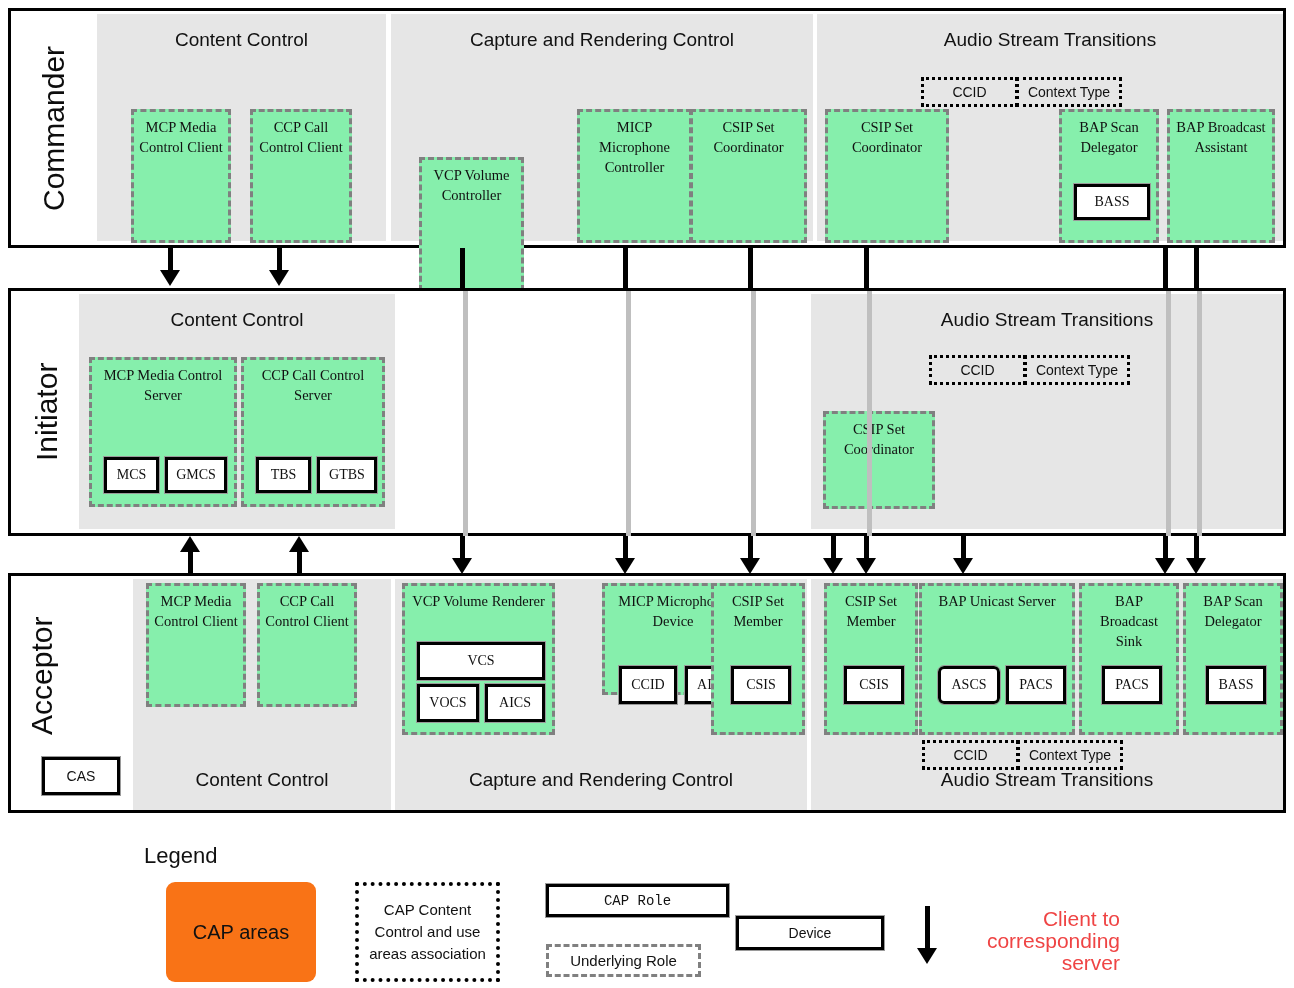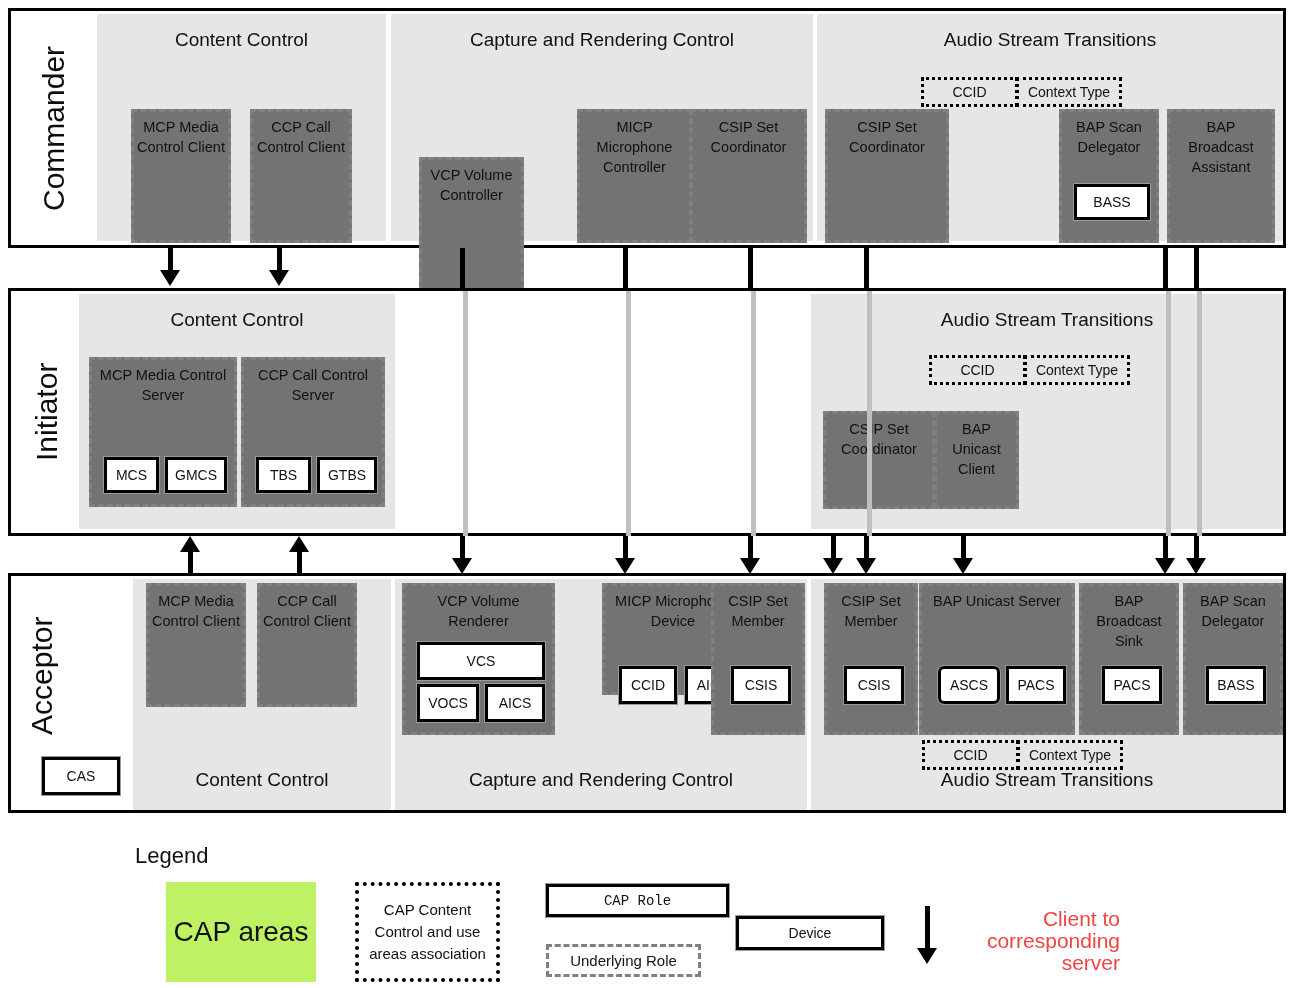--- a/index.html
+++ b/index.html
@@ -17,21 +17,21 @@
       font-size:30px;letter-spacing:0px;color:#0d0d0d;}
 
   
   .area{position:absolute;box-sizing:border-box;background:#e6e6e6;}
   .areatitle{position:absolute;box-sizing:border-box;
       display:flex;align-items:center;justify-content:center;
       font-size:19px;color:#111;text-align:center;width:100%;}
 
   
   .urole{position:absolute;box-sizing:border-box;
-      border:3px dashed #808080;background:#737373;}
+      border:3px dashed #808080;background:#86efac;font-family:Liberation Serif, serif;}
   .urole > .lbl{position:absolute;left:3px;right:3px;top:5px;
       text-align:center;font-size:14.5px;line-height:20px;color:#111;}
 
   .service{position:absolute;box-sizing:border-box;
       border:3px solid #000;outline:1px solid #9a9a9a;background:#fff;
       display:flex;align-items:center;justify-content:center;
       font-size:14px;color:#111;}
 
   .dotbox{position:absolute;box-sizing:border-box;
       border:3px dotted #000;background:#e6e6e6;
@@ -41,22 +41,22 @@
   
   .vline{position:absolute;background:#000;width:5px;}
   .vline.grey{background:#bfbfbf;}
   .arrowhead{position:absolute;width:0;height:0;
       border-left:10px solid transparent;border-right:10px solid transparent;}
   .arrowhead.down{border-top:16px solid #000;}
   .arrowhead.up{border-bottom:16px solid #000;}
 
   
   .legend-title{position:absolute;font-size:22px;color:#111;}
-  .legend-grey{position:absolute;box-sizing:border-box;background:#bef264;
-      display:flex;align-items:center;justify-content:center;font-size:28px;}
+  .legend-grey{position:absolute;box-sizing:border-box;background:#f97316;
+      display:flex;align-items:center;justify-content:center;font-size:20px;border-radius:9px;}
   .legend-dot{position:absolute;box-sizing:border-box;border:4px dotted #000;
       background:#fff;display:flex;align-items:center;justify-content:center;
       text-align:center;font-size:15px;line-height:22px;padding:4px;}
   .legend-solid{position:absolute;box-sizing:border-box;border:3px solid #000;
       outline:1px solid #9a9a9a;background:#fff;
       display:flex;align-items:center;justify-content:center;font-size:14px;}
   .legend-dash{position:absolute;box-sizing:border-box;border:3px dashed #808080;
       background:#fff;display:flex;align-items:center;justify-content:center;font-size:15px;}
   .legend-text{position:absolute;font-size:21px;line-height:22px;text-align:right;color:#ef4444;}
 </style>
@@ -139,23 +139,20 @@
   </div>
   <div class="urole" style="left:78px;top:66px;width:148px;height:150px;">
     <div class="lbl">MCP Media Control Server</div>
     <div class="service" style="left:12px;top:97px;width:55px;height:36px;">MCS</div>
     <div class="service" style="left:73px;top:97px;width:62px;height:36px;">GMCS</div>
   </div>
 
   <div class="urole" style="left:812px;top:120px;width:112px;height:98px;">
     <div class="lbl">CSIP Set Coordinator</div>
   </div>
-  <div class="urole" style="left:923px;top:120px;width:85px;height:98px;">
-    <div class="lbl">BAP Unicast Client</div>
-  </div>
 
   <div class="vline grey" style="left:452px;top:0px;height:245px;"></div>
   <div class="vline grey" style="left:615px;top:0px;height:245px;"></div>
   <div class="vline grey" style="left:740px;top:0px;height:245px;"></div>
   <div class="vline grey" style="left:856px;top:0px;height:245px;"></div>
   <div class="vline grey" style="left:1155px;top:0px;height:245px;"></div>
   <div class="vline grey" style="left:1186px;top:0px;height:245px;"></div>
 </div>
 
 <div class="vline" style="left:188px;top:548px;height:28px;"></div>
@@ -241,21 +238,21 @@
   </div>
   <div class="urole" style="left:1172px;top:7px;width:100px;height:152px;">
     <div class="lbl">BAP Scan Delegator</div>
     <div class="service" style="left:20px;top:80px;width:60px;height:38px;">BASS</div>
   </div>
 
   <div class="dotbox" style="left:911px;top:164px;width:97px;height:30px;">CCID</div>
   <div class="dotbox" style="left:1006px;top:164px;width:106px;height:30px;">Context Type</div>
 </div>
 
-<div class="legend-title" style="left:135px;top:843px;text-align:right;">Legend</div>
+<div class="legend-title" style="left:144px;top:843px;text-align:right;">Legend</div>
 
 <div class="legend-grey" style="left:166px;top:882px;width:150px;height:100px;">CAP areas</div>
 
 <div class="legend-dot" style="left:355px;top:882px;width:145px;height:100px;">CAP Content Control and use areas association</div>
 
 <div class="legend-solid" style="left:546px;top:884px;width:183px;height:33px;font-family:Liberation Mono, monospace;">CAP Role</div>
 
 <div class="legend-dash" style="left:546px;top:944px;width:155px;height:33px;">Underlying Role</div>
 
 <div class="legend-solid" style="left:736px;top:916px;width:148px;height:34px;">Device</div>

